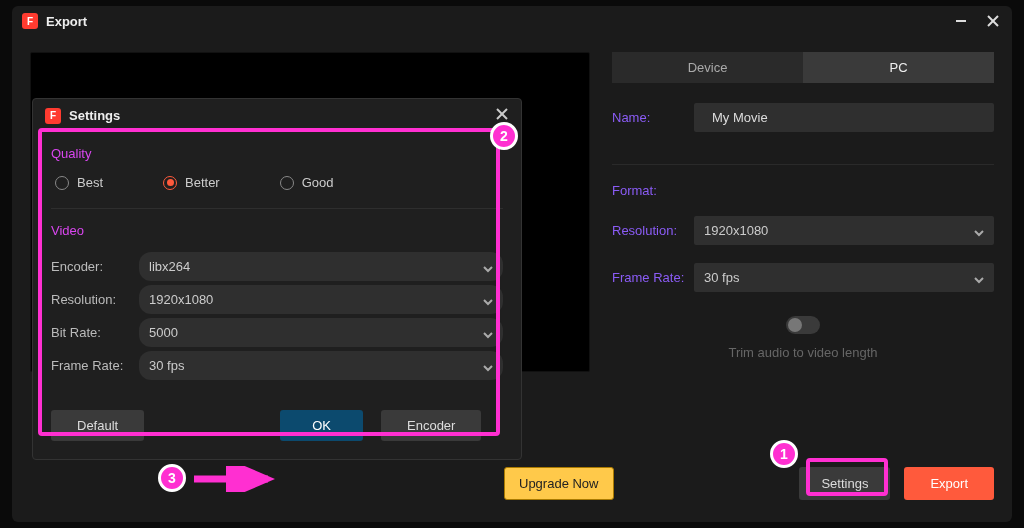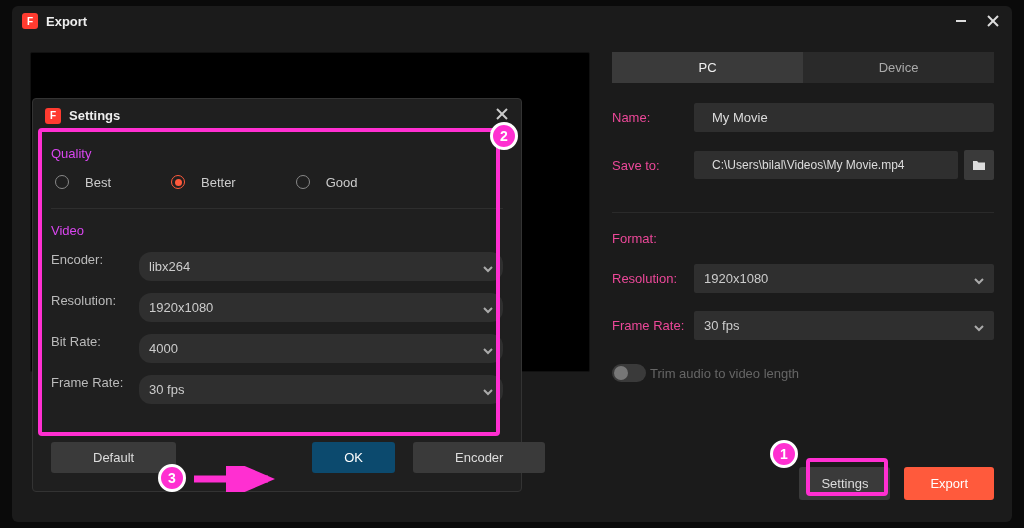--- a/index.html
+++ b/index.html
@@ -20,62 +20,62 @@
   .preview { background: #000; border: 1px solid #111; border-radius: 2px; height: 320px; }
   .right-pane { flex: 1; display: flex; flex-direction: column; }
   
   
   .tabs { display: flex; width: 100%; margin-bottom: 20px; }
   .tab { flex: 1; text-align: center; padding: 8px 0; background: #2a2a2a; color: #aaa; cursor: pointer; }
   .tab.active { background: #3a3a3a; color: #eee; }
   
   
   .f-row { display: flex; align-items: center; margin-bottom: 18px; }
-  .f-label { width: 82px; color: #ec4899; }
+  .f-label { width: 82px; color: #8b5cf6; }
   .f-input { flex: 1; background: #2f2f2f; border: none; color: #ddd; padding: 7px 18px; border-radius: 2px; font-size: 13px; }
   .f-select { flex: 1; position: relative; }
   .f-select .sel-box { background: #2f2f2f; padding: 7px 10px; border-radius: 2px; display: flex; align-items: center; justify-content: space-between; cursor: pointer; }
   .chev { width: 10px; height: 10px; }
   .chev svg { stroke: #aaa; stroke-width: 2; fill: none; }
   .path-row .f-input { font-size: 12px; }
   .folder-btn { width: 30px; height: 30px; background: #3a3a3a; margin-left: 6px; display: flex; align-items: center; justify-content: center; border-radius: 2px; cursor: pointer; }
   .folder-btn svg { fill: #ddd; }
   .divider { height: 1px; background: #2a2a2a; margin: 14px 0 18px 0; }
   
   
-  .toggle-row { display: flex; align-items: center; gap: 4px; margin-top: 6px; }
+  .toggle-row { display: flex; align-items: center; gap: 11px; margin-top: 6px; flex-direction: column; }
   .toggle { width: 34px; height: 18px; background: #3a3a3a; border-radius: 9px; position: relative; cursor: pointer; }
   .toggle::after { content: ""; position: absolute; left: 2px; top: 2px; width: 14px; height: 14px; background: #777; border-radius: 50%; }
   .toggle-label { color: #666; }
   
   
   .bottom-bar { position: absolute; bottom: 22px; left: 18px; right: 18px; display: flex; align-items: center; }
   .upgrade-btn { background: #ffc94a; color: #222; padding: 8px 14px; border-radius: 3px; border: 1px solid #aa7a00; position: absolute; left: 474px; cursor: pointer; font-size: 13px; }
   .action-group { margin-left: auto; display: flex; gap: 14px; align-items: center; }
   .settings-btn { background: #3a3a3a; color: #ddd; padding: 9px 22px; border-radius: 3px; cursor: pointer; }
   .export-btn { background: #ff5a3c; color: #fff; padding: 9px 26px; border-radius: 3px; cursor: pointer; }
   
   
   .settings-dialog { position: absolute; top: 98px; left: 32px; width: 490px; background: #1f1f1f; border: 1px solid #333; border-radius: 4px; z-index: 10; }
   .sd-titlebar { display: flex; align-items: center; padding: 8px 12px; gap: 8px; }
   .sd-close { margin-left: auto; cursor: pointer; }
   .sd-close svg { width: 14px; height: 14px; stroke: #ccc; stroke-width: 2; fill: none; }
   .sd-body { padding: 14px 18px 10px 18px; }
   .sd-section-title { color: #d946ef; margin-bottom: 14px; }
   .quality-opts { display: flex; gap: 60px; margin-bottom: 18px; padding-left: 4px; }
-  .radio-opt { display: flex; align-items: flex-start; gap: 16px; cursor: pointer; }
+  .radio-opt { display: flex; align-items: center; gap: 8px; cursor: pointer; }
   .radio { width: 14px; height: 14px; border: 1.5px solid #888; border-radius: 50%; display: flex; align-items: center; justify-content: center; }
   .radio.checked { border-color: #ff5a3c; }
   .radio.checked::after { content: ""; width: 7px; height: 7px; background: #ff5a3c; border-radius: 50%; }
   .sd-divider { height: 1px; background: #2e2e2e; margin: 0 0 14px 0; }
-  .sd-row { display: flex; align-items: flex-start; margin-bottom: 12px; }
+  .sd-row { display: flex; align-items: center; margin-bottom: 4px; }
   .sd-row .sd-label { width: 88px; color: #bbb; }
   .sd-select { flex: 1; background: #2f2f2f; padding: 7px 10px; border-radius: 12px; display: flex; align-items: center; justify-content: space-between; cursor: pointer; }
   .sd-footer { display: flex; gap: 18px; padding: 16px 18px 18px; align-items: center; }
-  .flat-btn { padding: 8px 42px; background: #3a3a3a; color: #ddd; border-radius: 3px; cursor: pointer; }
+  .flat-btn { padding: 8px 26px; background: #3a3a3a; color: #ddd; border-radius: 3px; cursor: pointer; }
   .primary-btn { background: #0c4a6e; color: #fff; padding: 8px 32px; border-radius: 3px; cursor: pointer; }
   
   
   .callout { position: absolute; width: 28px; height: 28px; border-radius: 50%; background: #ff2fd1; color: #fff; font-weight: 700; display: flex; align-items: center; justify-content: center; border: 3px solid #fff; z-index: 30; font-size: 14px; }
   .hl { position: absolute; border: 4px solid #ff2fd1; border-radius: 4px; z-index: 20; pointer-events: none; }
   .arrow { position: absolute; z-index: 25; }
 </style>
 </head>
 <body>
 
@@ -96,35 +96,26 @@
           </svg>
         </span>
     </div>
   </div>
   <div class="ew-body">
     <div class="left-pane">
       <div class="preview"></div>
     </div>
     <div class="right-pane">
       <div class="tabs">
+        <div class="tab">Device</div>
         <div class="tab active">PC</div>
-        <div class="tab">Device</div>
       </div>
       <div class="f-row">
         <span class="f-label">Name:</span>
         <input class="f-input" value="My Movie" style="">
-      </div>
-      <div class="f-row path-row">
-        <span class="f-label">Save to:</span>
-        <input class="f-input" value="C:\Users\bilal\Videos\My Movie.mp4" style="">
-        <div class="folder-btn">
-          <svg width="14" height="12" viewBox="0 0 14 12">
-              <path d="M1 2h4l1.5 1.5H13V11H1z"></path>
-            </svg>
-        </div>
       </div>
       <div class="divider"></div>
       <div class="f-row">
         <span class="f-label">Format:</span>
       </div>
       <div class="f-row">
         <span class="f-label">Resolution:</span>
         <div class="f-select">
           <div class="sel-box">
               <span>1920x1080</span>
@@ -146,20 +137,21 @@
         </div>
       </div>
       <div class="toggle-row">
         <div class="toggle"></div>
         <span class="toggle-label">Trim audio to video length</span>
       </div>
     </div>
   </div>
 
   <div class="bottom-bar">
+    <div class="upgrade-btn">Upgrade Now</div>
     <div class="action-group">
       <div class="settings-btn">Settings</div>
       <div class="export-btn">Export</div>
     </div>
   </div>
 </div>
 
 <div class="settings-dialog">
   <div class="sd-titlebar">
     <span class="app-icon">F</span>
@@ -201,21 +193,21 @@
       <div class="sd-select">
           <span>1920x1080</span>
           <span class="chev"><svg viewBox="0 0 10 10">
               <polyline points="1,3 5,7 9,3"></polyline>
             </svg></span>
         </div>
     </div>
     <div class="sd-row">
       <span class="sd-label">Bit Rate:</span>
       <div class="sd-select">
-          <span>4000</span>
+          <span>5000</span>
           <span class="chev"><svg viewBox="0 0 10 10">
               <polyline points="1,3 5,7 9,3"></polyline>
             </svg></span>
         </div>
     </div>
     <div class="sd-row">
       <span class="sd-label">Frame Rate:</span>
       <div class="sd-select">
           <span>30 fps</span>
           <span class="chev"><svg viewBox="0 0 10 10">

